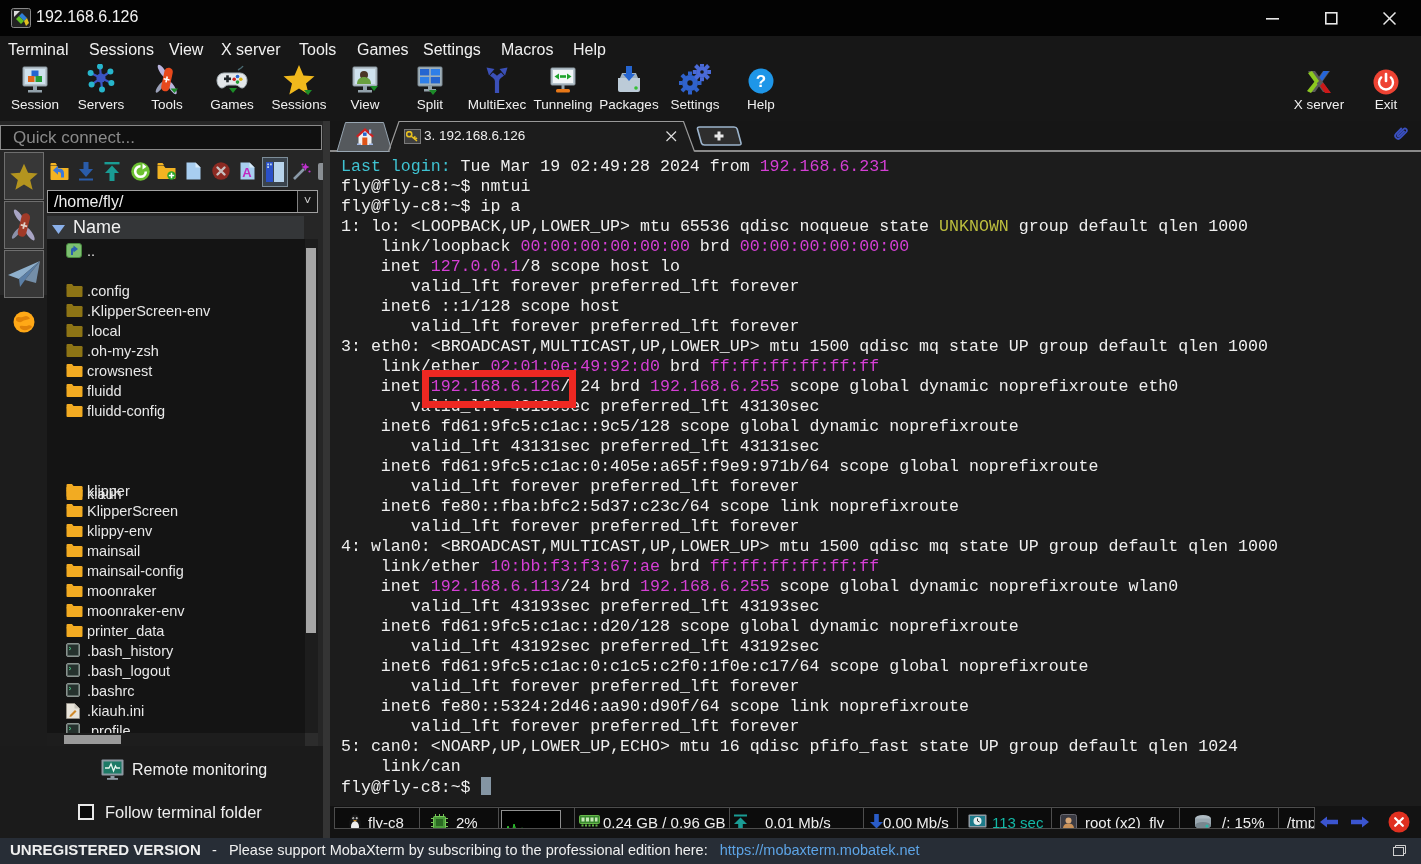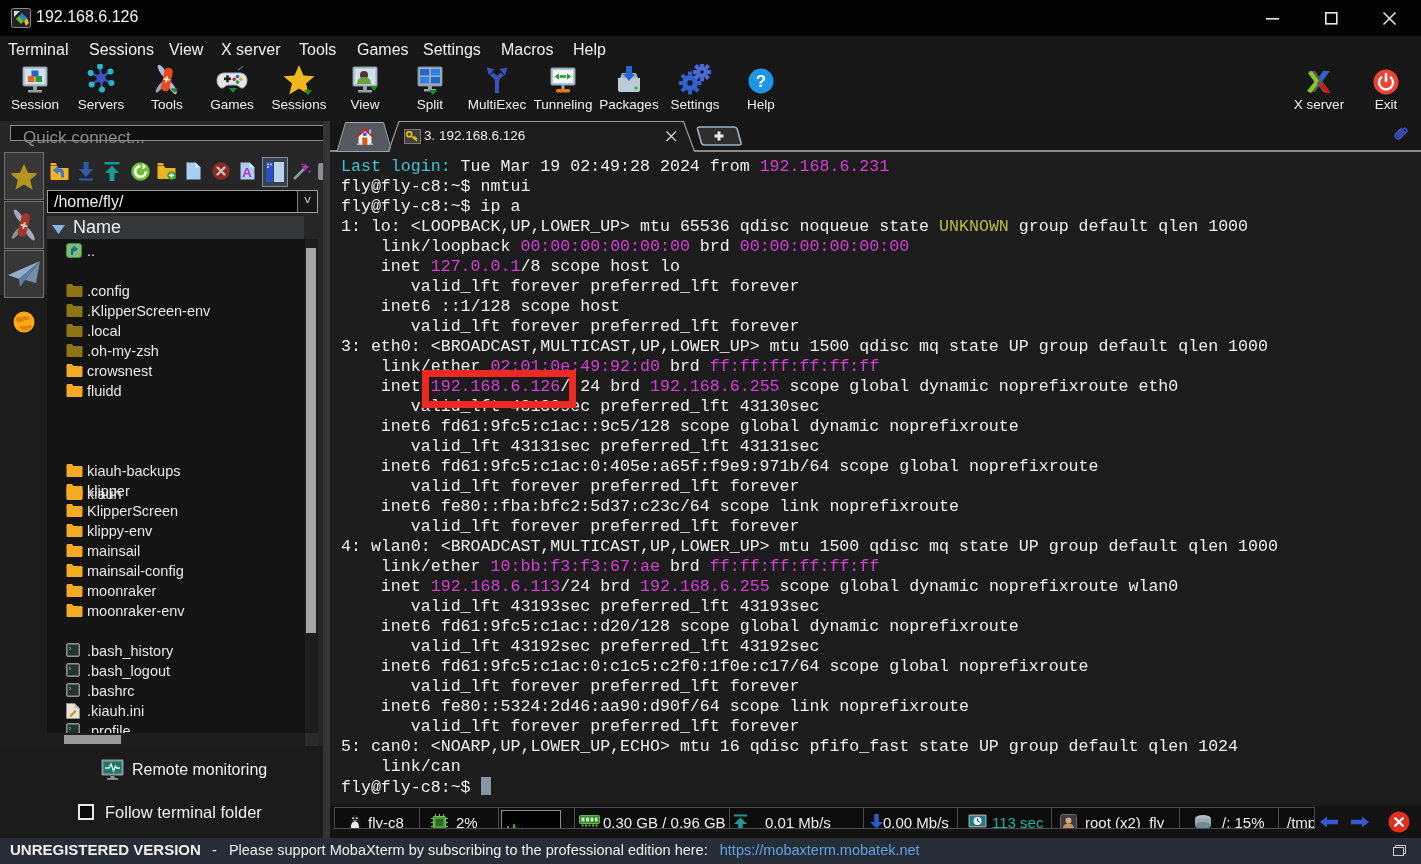--- a/index.html
+++ b/index.html
@@ -10,21 +10,21 @@
 #titlebar { position:absolute; left:0; top:0; width:1421px; height:36px; background:#030303; }
 #titlebar .title { position:absolute; left:36px; top:8px; color:#f2f2f2; font-size:16px; }
 #menubar { position:absolute; left:0; top:36px; width:1421px; height:27px; background:#171717; }
 #menubar span { position:absolute; top:5px; color:#f0f0f0; font-size:16px; }
 #toolbar { position:absolute; left:0; top:63px; width:1421px; height:58px; background:#171717; }
 .tbi { position:absolute; top:0px; width:90px; text-align:center; }
 .tbi .ic { height:33px; display:flex; align-items:flex-end; justify-content:center; }
 .tbi .lb { color:#f0f0f0; font-size:13.5px; margin-top:1px; }
 #sidebar { position:absolute; left:0; top:121px; width:323px; height:717px; background:#262626; }
 #sep { position:absolute; left:323px; top:121px; width:7px; height:717px; background:#343434; }
-#qc { position:absolute; left:10px; top:4px; width:322px; height:16px; background:#101010;
+#qc { position:absolute; left:0; top:4px; width:322px; height:25px; background:#101010;
   border:1px solid #8a8a8a; color:#8a8a8a; font-size:17px; padding-left:12px; line-height:23px; }
 .sidetab { position:absolute; left:4px; width:40px; height:48px; background:#373737;
   border:1px solid #6e6e6e; display:flex; align-items:center; justify-content:center; }
 #leftdark { position:absolute; left:0px; top:174px; width:47px; height:543px; background:#1c1c1c; }
 #botdark { position:absolute; left:0px; top:625px; width:323px; height:92px; background:#1b1b1b; }
 #ftoolbar { position:absolute; left:0px; top:0px; }
 #fpath { position:absolute; left:47px; top:69px; width:271px; height:23px; background:#000;
   border:1px solid #a0a0a0; color:#efefef; font-size:16px; line-height:21px; padding-left:6px; }
 #fpath .dd { position:absolute; right:0; top:0; width:20px; height:21px; background:#161616;
   border-left:1px solid #808080; color:#ccc; text-align:center; line-height:19px; font-size:13px; }
@@ -438,34 +438,34 @@
 </svg>
         <span class="ftx">crowsnest</span>
       </div>
 <div class="frow" style="top:142px;">
         <svg width="17" height="15" viewBox="0 0 17 15">
 <path d="M0.5 3 v-1 a1 1 0 0 1 1 -1 h4.5 l1.5 2 h8 a1 1 0 0 1 1 1 v9 a1 1 0 0 1 -1 1 h-14 a1 1 0 0 1 -1 -1 Z" fill="#f2ab22"></path>
 <path d="M0.5 5.5 h16 v-1.5 h-16 Z" fill="#f2ab22" opacity="0.6"></path>
 </svg>
         <span class="ftx">fluidd</span>
       </div>
+<div class="frow" style="top:162px;">
+        <svg width="17" height="15" viewBox="0 0 17 15">
+<path d="M0.5 3 v-1 a1 1 0 0 1 1 -1 h4.5 l1.5 2 h8 a1 1 0 0 1 1 1 v9 a1 1 0 0 1 -1 1 h-14 a1 1 0 0 1 -1 -1 Z" fill="#f2ab22"></path>
+<path d="M0.5 5.5 h16 v-1.5 h-16 Z" fill="#f2ab22" opacity="0.6"></path>
+</svg>
+        <span class="ftx">fluidd-config</span>
+      </div>
 <div class="frow" style="top:202px;margin-top:43px;">
         <svg width="17" height="15" viewBox="0 0 17 15">
 <path d="M0.5 3 v-1 a1 1 0 0 1 1 -1 h4.5 l1.5 2 h8 a1 1 0 0 1 1 1 v9 a1 1 0 0 1 -1 1 h-14 a1 1 0 0 1 -1 -1 Z" fill="#f2ab22"></path>
 <path d="M0.5 5.5 h16 v-1.5 h-16 Z" fill="#f2ab22" opacity="0.6"></path>
 </svg>
         <span class="ftx">kiauh</span>
       </div>
-<div class="frow" style="top:222px;">
-        <svg width="17" height="15" viewBox="0 0 17 15">
-<path d="M0.5 3 v-1 a1 1 0 0 1 1 -1 h4.5 l1.5 2 h8 a1 1 0 0 1 1 1 v9 a1 1 0 0 1 -1 1 h-14 a1 1 0 0 1 -1 -1 Z" fill="#f2ab22"></path>
-<path d="M0.5 5.5 h16 v-1.5 h-16 Z" fill="#f2ab22" opacity="0.6"></path>
-</svg>
-        <span class="ftx">kiauh-backups</span>
-      </div>
 <div class="frow" style="top:242px;">
         <svg width="17" height="15" viewBox="0 0 17 15">
 <path d="M0.5 3 v-1 a1 1 0 0 1 1 -1 h4.5 l1.5 2 h8 a1 1 0 0 1 1 1 v9 a1 1 0 0 1 -1 1 h-14 a1 1 0 0 1 -1 -1 Z" fill="#f2ab22"></path>
 <path d="M0.5 5.5 h16 v-1.5 h-16 Z" fill="#f2ab22" opacity="0.6"></path>
 </svg>
         <span class="ftx">klipper</span>
       </div>
 <div class="frow" style="top:262px;">
         <svg width="17" height="15" viewBox="0 0 17 15">
 <path d="M0.5 3 v-1 a1 1 0 0 1 1 -1 h4.5 l1.5 2 h8 a1 1 0 0 1 1 1 v9 a1 1 0 0 1 -1 1 h-14 a1 1 0 0 1 -1 -1 Z" fill="#f2ab22"></path>
@@ -500,20 +500,27 @@
 <path d="M0.5 5.5 h16 v-1.5 h-16 Z" fill="#f2ab22" opacity="0.6"></path>
 </svg>
         <span class="ftx">moonraker</span>
       </div>
 <div class="frow" style="top:362px;">
         <svg width="17" height="15" viewBox="0 0 17 15">
 <path d="M0.5 3 v-1 a1 1 0 0 1 1 -1 h4.5 l1.5 2 h8 a1 1 0 0 1 1 1 v9 a1 1 0 0 1 -1 1 h-14 a1 1 0 0 1 -1 -1 Z" fill="#f2ab22"></path>
 <path d="M0.5 5.5 h16 v-1.5 h-16 Z" fill="#f2ab22" opacity="0.6"></path>
 </svg>
         <span class="ftx">moonraker-env</span>
+      </div>
+<div class="frow" style="top:382px;">
+        <svg width="17" height="15" viewBox="0 0 17 15">
+<path d="M0.5 3 v-1 a1 1 0 0 1 1 -1 h4.5 l1.5 2 h8 a1 1 0 0 1 1 1 v9 a1 1 0 0 1 -1 1 h-14 a1 1 0 0 1 -1 -1 Z" fill="#f2ab22"></path>
+<path d="M0.5 5.5 h16 v-1.5 h-16 Z" fill="#f2ab22" opacity="0.6"></path>
+</svg>
+        <span class="ftx">printer_data</span>
       </div>
 <div class="frow" style="top:402px;">
         <svg width="14" height="14" viewBox="0 0 14 14">
 <rect x="0.5" y="0.5" width="13" height="13" rx="1.5" fill="#5d6a66" stroke="#8a938f"></rect>
 <rect x="2" y="2" width="10" height="10" fill="#26322e"></rect>
 <path d="M3 4 l2 1.5 -2 1.5" stroke="#4ac080" stroke-width="1" fill="none"></path>
 </svg>
         <span class="ftx">.bash_history</span>
       </div>
 <div class="frow" style="top:422px;">
@@ -689,21 +696,21 @@
           </g>
 <g fill="#66b848">
             <rect x="2.5" y="10.5" width="2" height="2"></rect>
             <rect x="6" y="10.5" width="2" height="2"></rect>
             <rect x="9.5" y="10.5" width="2" height="2"></rect>
             <rect x="13" y="10.5" width="2" height="2"></rect>
             <rect x="16.5" y="10.5" width="2" height="2"></rect>
           </g>
 </svg>
       </span>
-      <span class="abs" style="left:268px;top:6px;color:#efefef;font-size:15px;white-space:nowrap;">0.30 GB / 0.96 GB</span>
+      <span class="abs" style="left:268px;top:6px;color:#efefef;font-size:15px;white-space:nowrap;">0.24 GB / 0.96 GB</span>
       <span class="abs" style="left:398px;top:6px;color:#efefef;font-size:15px;white-space:nowrap;">
         <svg width="15" height="18" viewBox="0 0 15 18">
 <rect x="1" y="0.5" width="13" height="2" fill="#1a9c94"></rect>
 <path d="M1 10 L14 10 L7.5 3.5 Z" fill="#1a9c94"></path>
 <rect x="5.2" y="9" width="4.6" height="9" fill="#1a9c94"></rect>
 </svg>
       </span>
       <span class="abs" style="left:430px;top:6px;color:#efefef;font-size:15px;white-space:nowrap;">0.01 Mb/s</span>
       <span class="abs" style="left:534px;top:6px;color:#efefef;font-size:15px;white-space:nowrap;">
         <svg width="15" height="18" viewBox="0 0 15 18">

